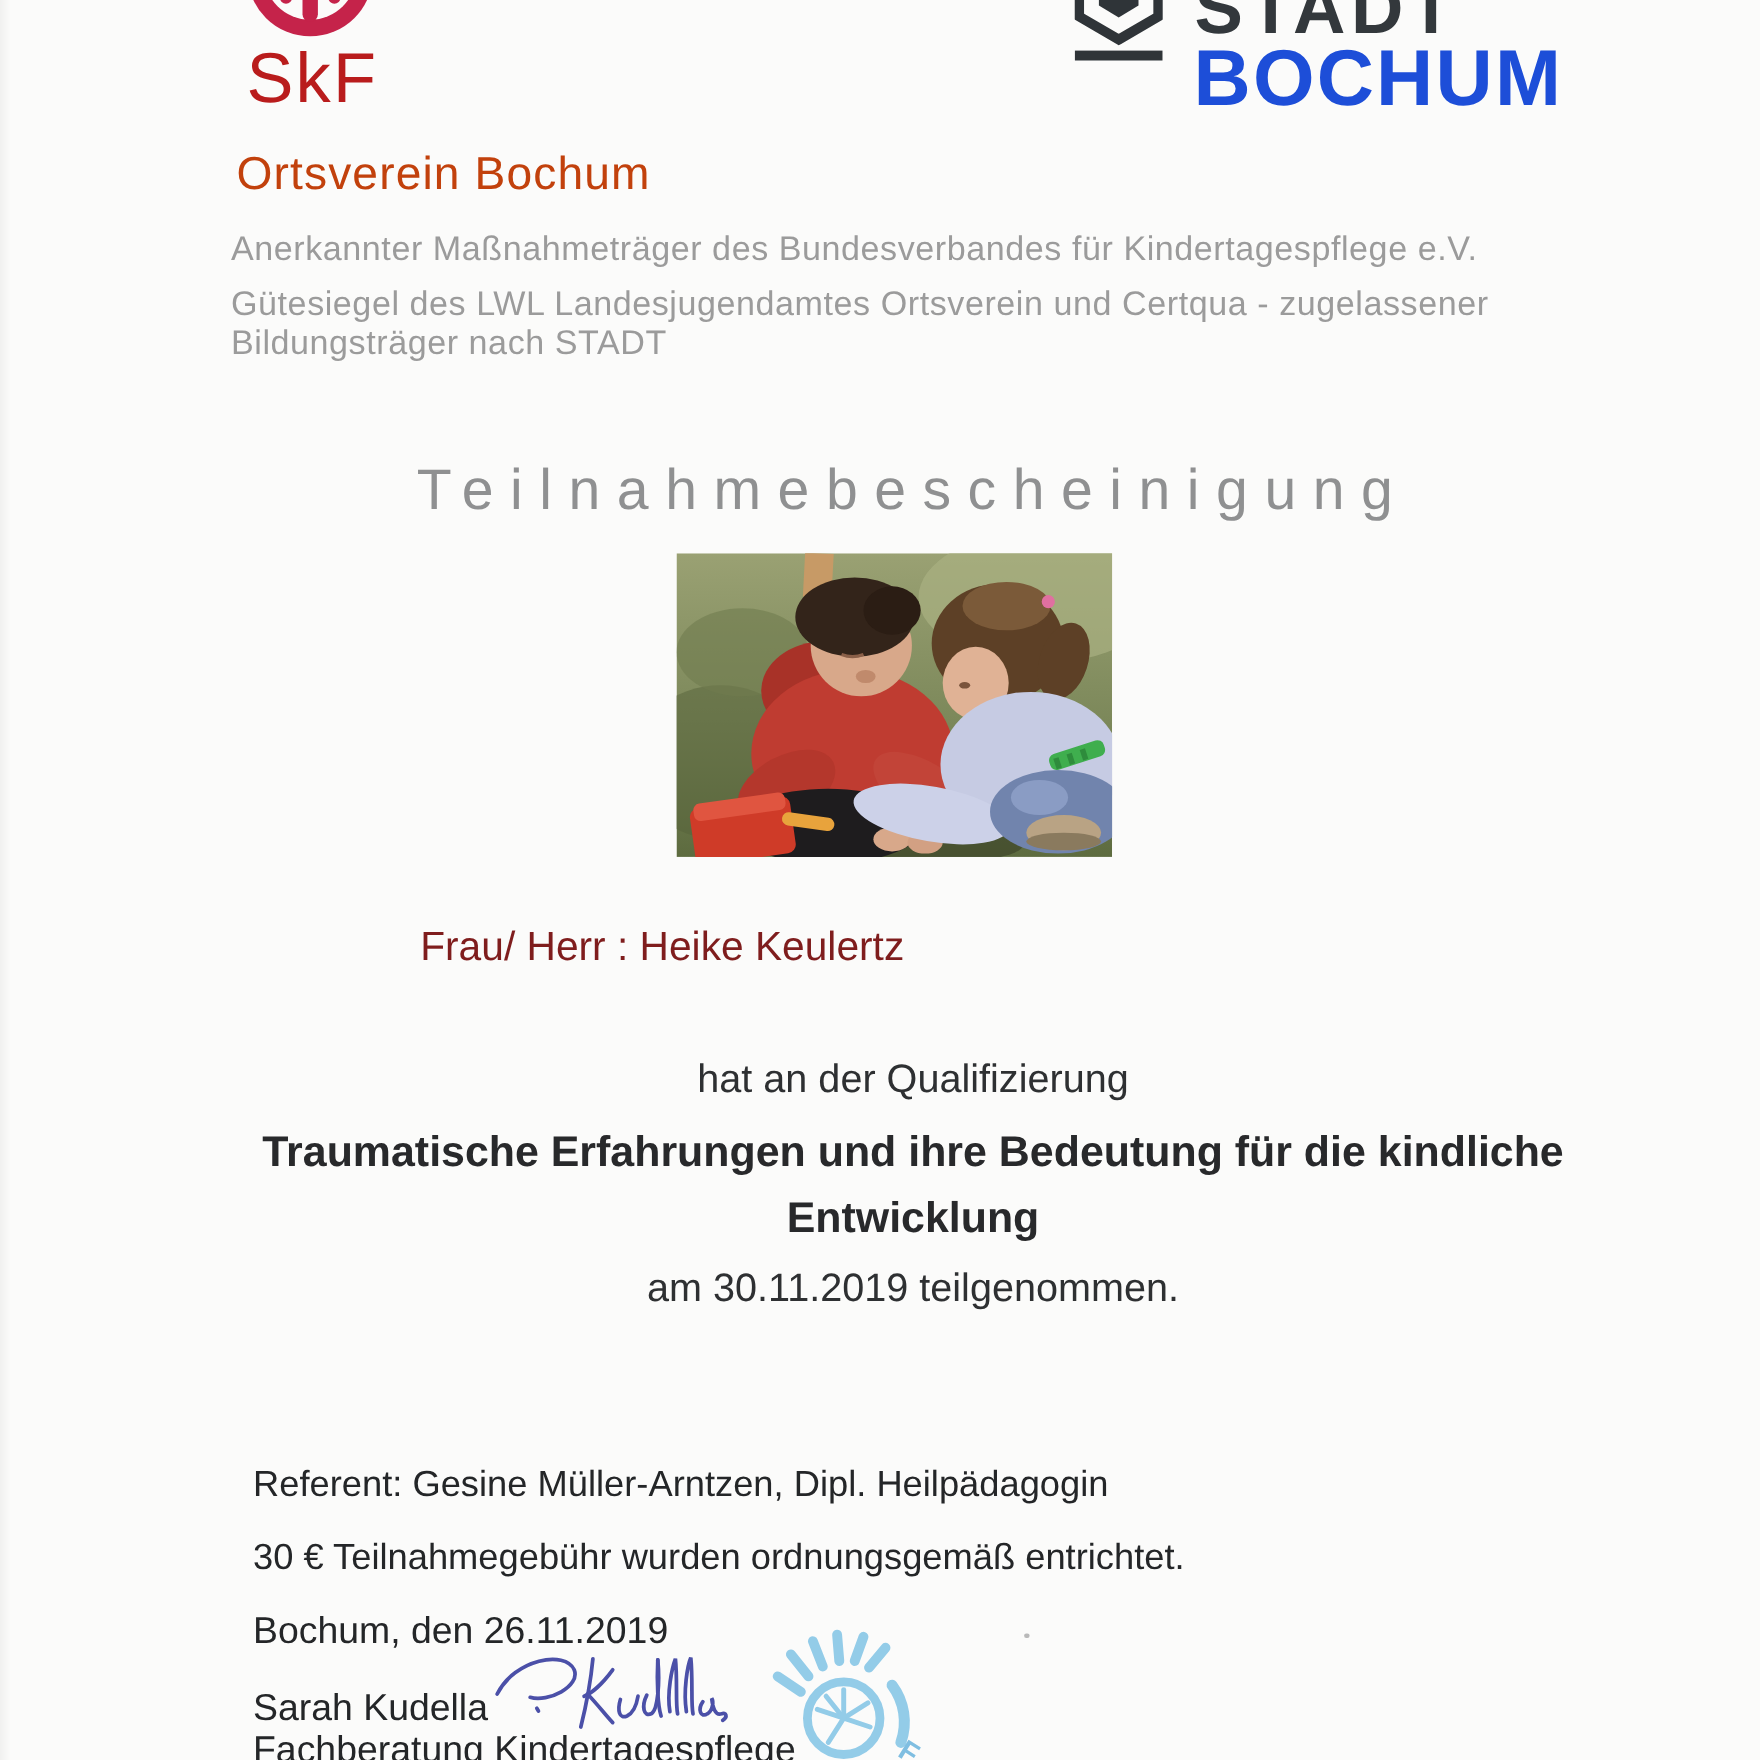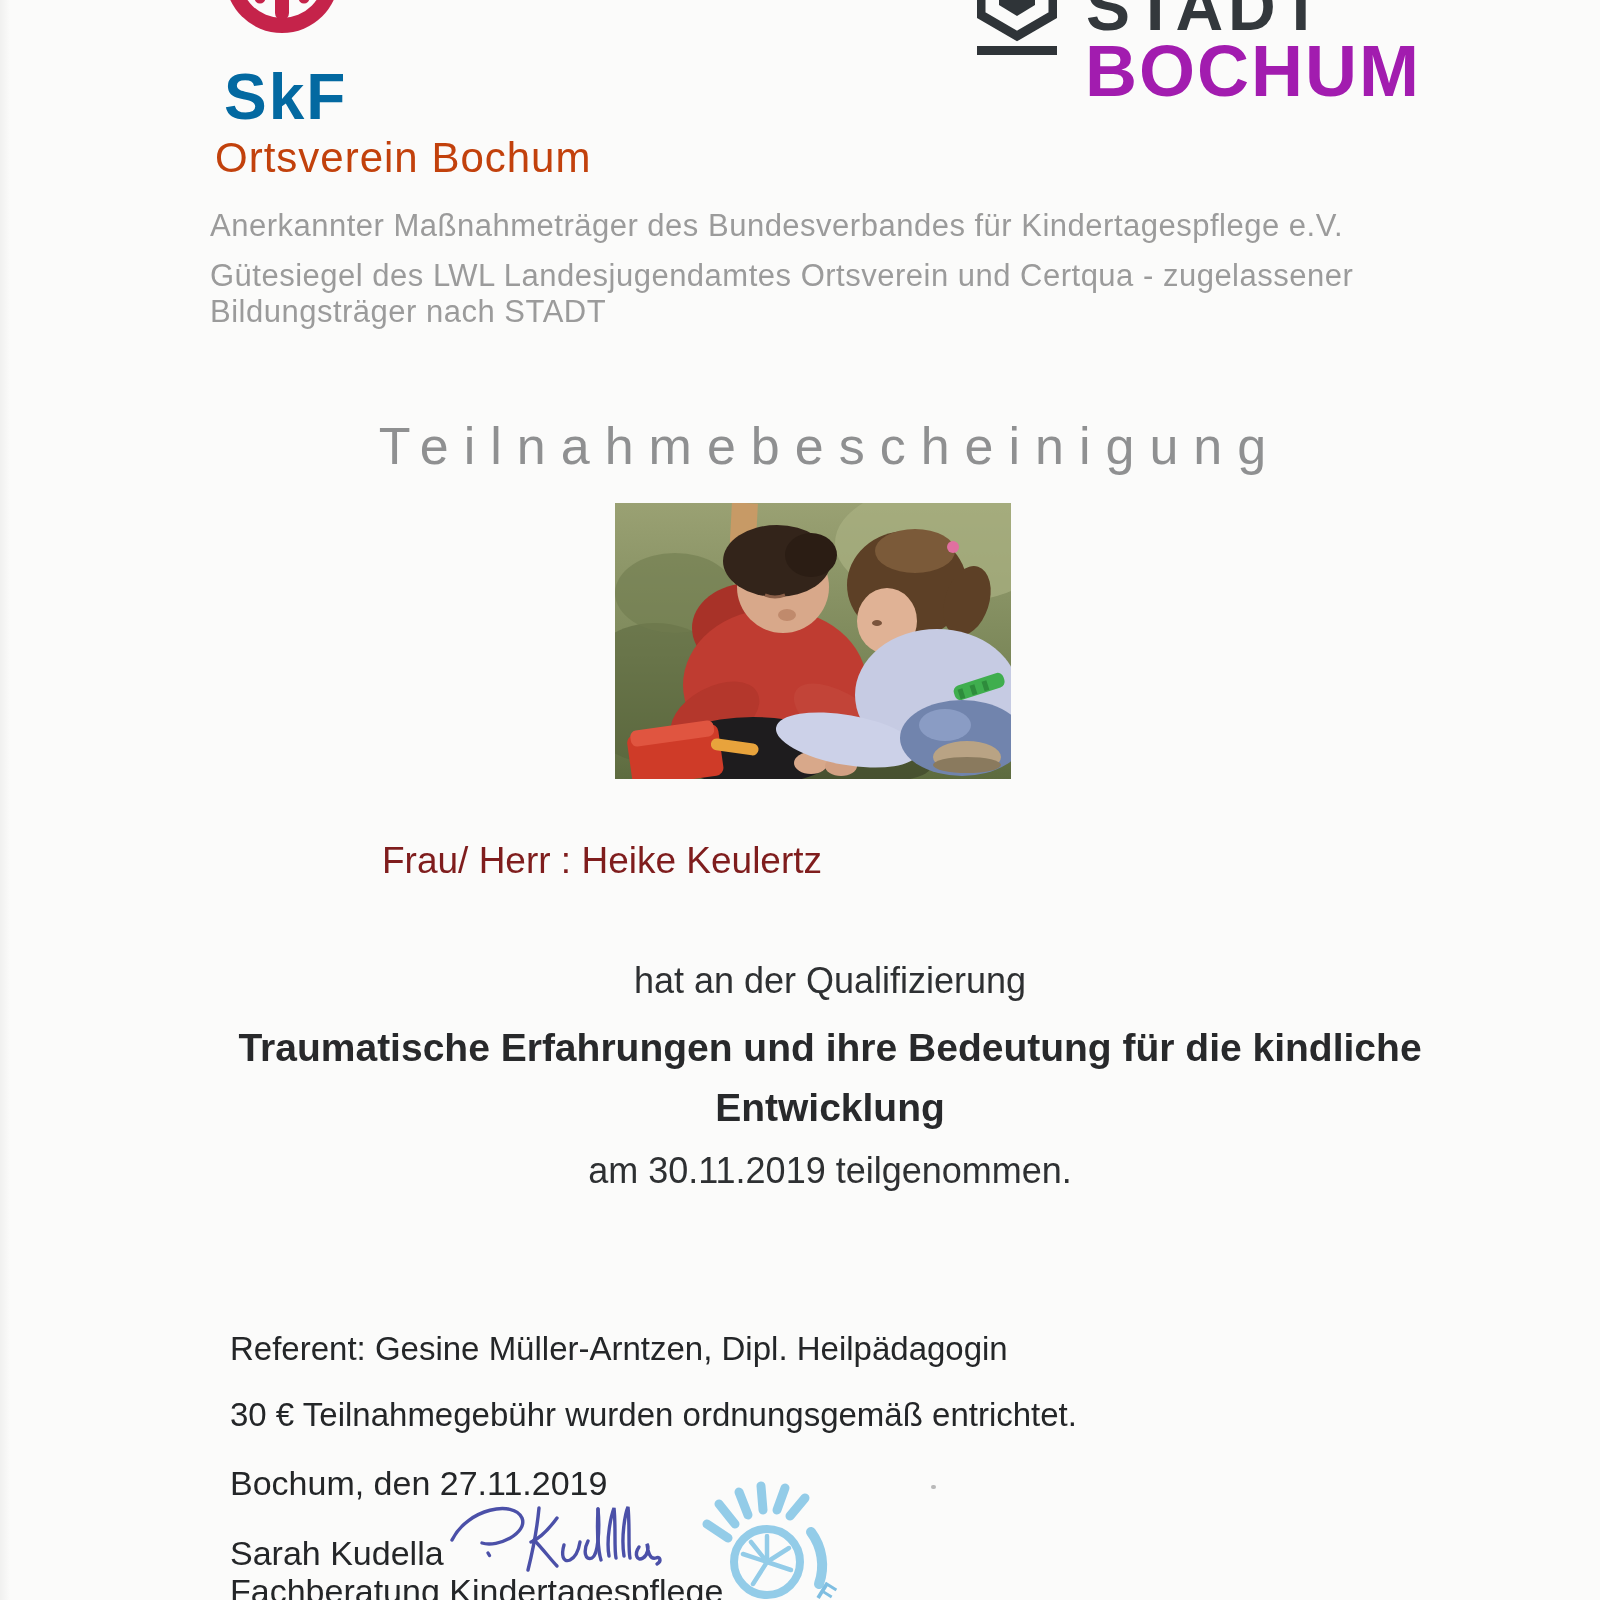--- a/index.html
+++ b/index.html
@@ -6,24 +6,24 @@
   body{
     width:1600px;height:1600px;position:relative;overflow:hidden;
     background:#fbfbfa;
     font-family:"Liberation Sans", sans-serif;
   }
   .abs{position:absolute;}
   .edge-shade{left:0;top:0;width:10px;height:1600px;
     background:linear-gradient(90deg,rgba(0,0,0,.045),rgba(0,0,0,0));}
   
   .skf-emblem{left:216px;top:0;width:132px;height:40px;}
-  .skf-word{left:224px;top:34px;font-size:64px;font-weight:bold;color:#0369a1;letter-spacing:2px;margin-top:26px;}
+  .skf-word{left:224px;top:34px;font-size:64px;font-weight:normal;color:#b91c1c;letter-spacing:2px;}
   .hex-logo{left:977px;top:0;width:80px;height:60px;}
   .stadt-word{left:1086px;top:-31px;font-size:66px;font-weight:600;color:#33383c;letter-spacing:5px;}
-  .bochum-word{left:1085px;top:30px;font-size:72px;font-weight:800;color:#a21caf;letter-spacing:2px;}
+  .bochum-word{left:1085px;top:30px;font-size:72px;font-weight:800;color:#1d4ed8;letter-spacing:2px;}
   .org-line{left:215px;top:134px;font-size:42px;color:#c2410c;letter-spacing:1px;}
   .accr{left:210px;font-size:31px;color:#9b9b9b;letter-spacing:.5px;}
   .accr.l1{top:208px;} .accr.l2{top:258px;} .accr.l3{top:294px;}
   
   .doc-title{left:30px;top:416px;width:1600px;text-align:center;
     font-size:52px;color:#8f9091;letter-spacing:15px;font-weight:500;}
   
   .photo{left:615px;top:503px;width:396px;height:276px;}
   
   .recipient{left:382px;top:840px;font-size:37px;color:#7f1d1d;}
@@ -130,21 +130,21 @@
 
 <div class="abs recipient">Frau/ Herr : Heike Keulertz</div>
 
 <div class="abs center-line intro">hat an der Qualifizierung</div>
 <div class="abs center-line course1">Traumatische Erfahrungen und ihre Bedeutung für die kindliche</div>
 <div class="abs center-line course2">Entwicklung</div>
 <div class="abs center-line partic">am 30.11.2019 teilgenommen.</div>
 
 <div class="abs lower referent">Referent: Gesine Müller-Arntzen, Dipl. Heilpädagogin</div>
 <div class="abs lower fee">30 € Teilnahmegebühr wurden ordnungsgemäß entrichtet.</div>
-<div class="abs lower placedate">Bochum, den 27.11.2019</div>
+<div class="abs lower placedate">Bochum, den 26.11.2019</div>
 <div class="abs lower signame">Sarah Kudella</div>
 <div class="abs lower sigrole">Fachberatung Kindertagespflege</div>
 
 <svg class="abs signature-svg" viewBox="0 0 230 95" aria-hidden="true">
   <g fill="none" stroke="#4b50a8" stroke-width="3.4" stroke-linecap="round">
     <path d="M12 44 C 28 12, 74 4, 82 22 C 88 37, 58 52, 42 47"></path>
     <path d="M48 57 l 1.5 2.5"></path>
     <path d="M99 12 C 97 33, 92 58, 88 74"></path>
     <path d="M117 22 C 106 37, 96 44, 91 46"></path>
     <path d="M94 44 C 103 53, 111 64, 117 70"></path>

